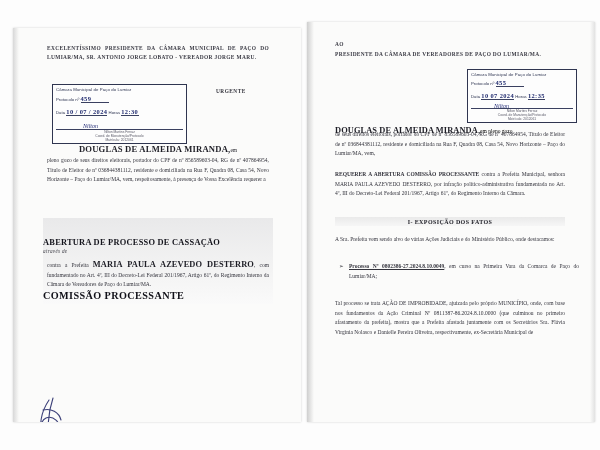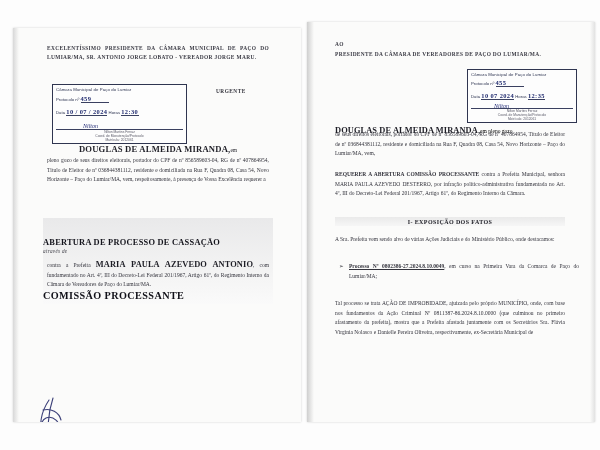--- a/index.html
+++ b/index.html
@@ -269,21 +269,21 @@
       <div class="doc-body para" style="left:34px; top:128px; width:222px;">pleno gozo de seus direitos eleitorais, portador do CPF de nº 856589603-04, RG de nº 407864954, Título de Eleitor de nº 036844381112, residente e domiciliada na Rua F, Quadra 08, Casa 54, Novo Horizonte – Paço do Lumiar/MA, vem, respeitosamente, à presença de Vossa Excelência requerer a</div>
 
       <div class="title-block" style="position:absolute; left:30px; top:190px; width:230px;">
         <div class="title-1">ABERTURA DE PROCESSO DE CASSAÇÃO</div>
         <div class="title-mid">através de</div>
         <div class="title-2">COMISSÃO PROCESSANTE</div>
       </div>
 
       <div class="doc-body para" style="left:34px; top:232px; width:222px;">
         <span>contra a Prefeita</span>
-        <span class="name-inline">MARIA PAULA AZEVEDO ANTONIO</span><span>, com fundamentado no Art. 4º, III do Decreto-Lei Federal 201/1967, Artigo 61º, do Regimento Interno da Câmara de Vereadores de Paço do Lumiar/MA.</span>
+        <span class="name-inline">MARIA PAULA AZEVEDO DESTERRO</span><span>, com fundamentado no Art. 4º, III do Decreto-Lei Federal 201/1967, Artigo 61º, do Regimento Interno da Câmara de Vereadores de Paço do Lumiar/MA.</span>
       </div>
 
       <svg class="signature sig-left" viewBox="0 0 60 62">
         <g fill="none" stroke="#3b3f78" stroke-width="1.1" stroke-linecap="round">
           <path d="M14 4 C 6 16, 3 30, 9 40 C 14 49, 24 46, 25 36 C 26 26, 18 19, 11 22 C 5 25, 4 35, 9 42"></path>
           <path d="M18 2 C 14 14, 12 28, 14 44 C 15 52, 16 57, 17 61"></path>
           <path d="M8 14 C 16 12, 24 16, 26 24"></path>
         </g>
       </svg>
 

